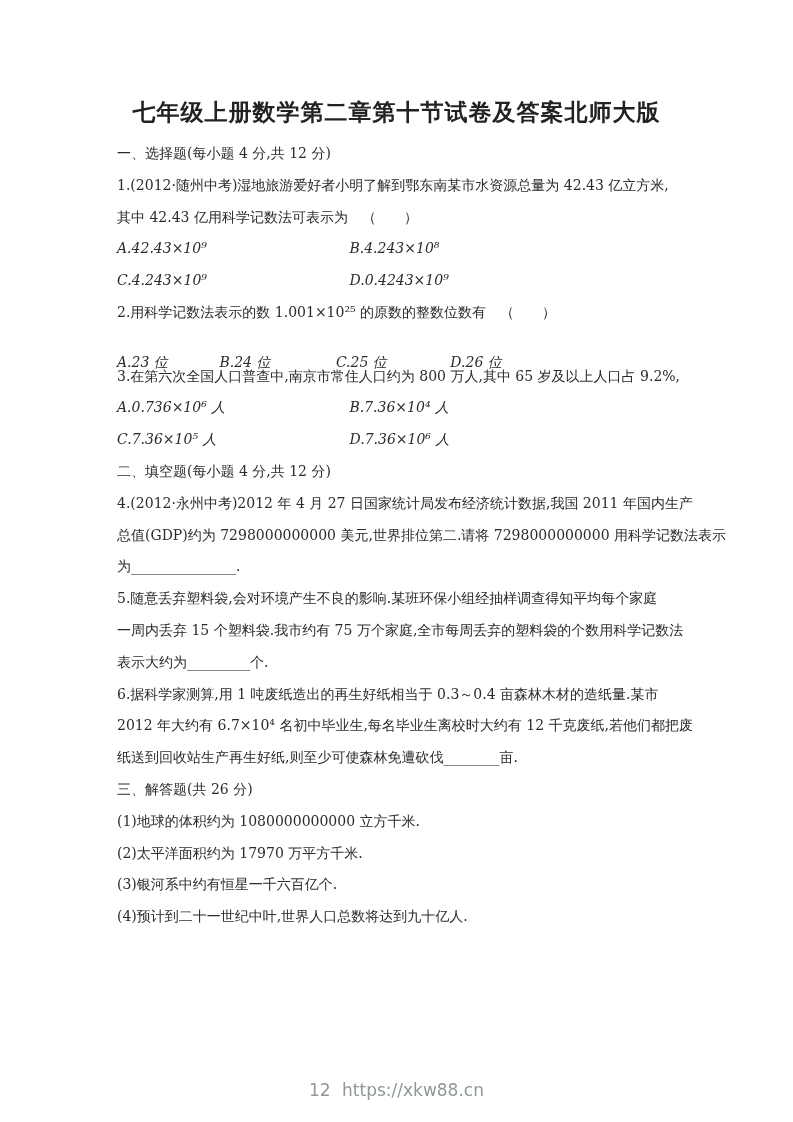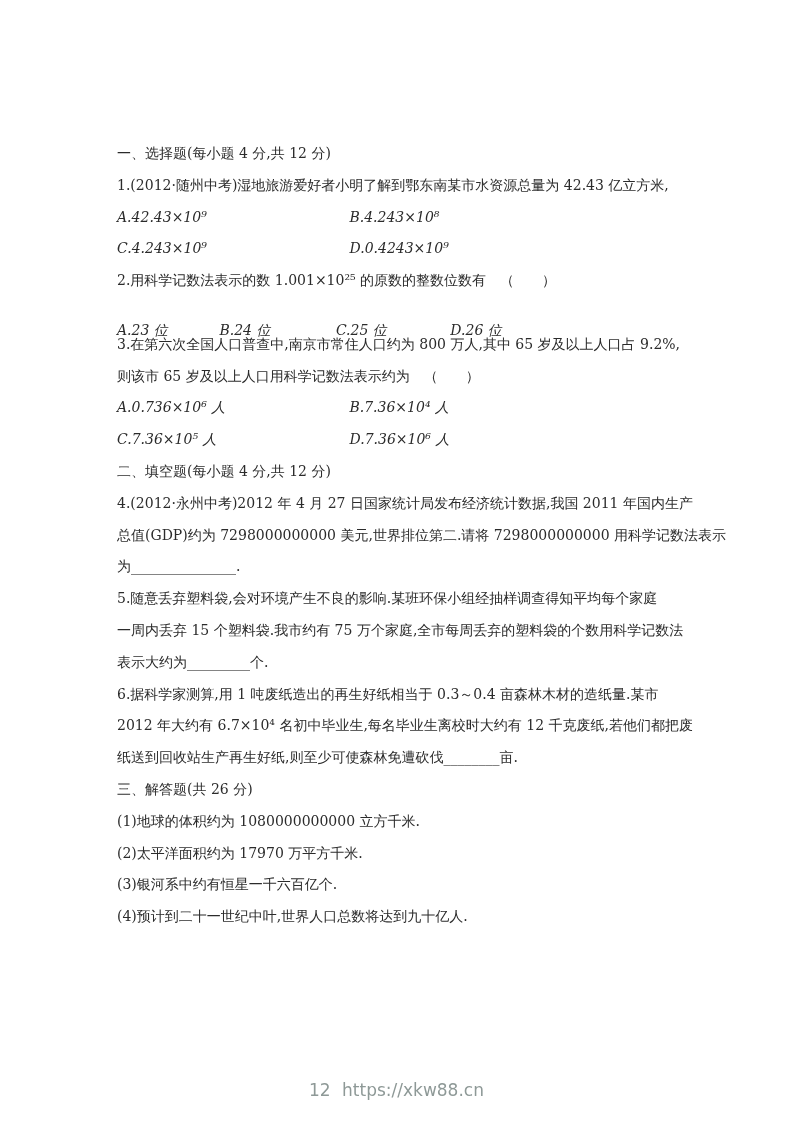--- a/index.html
+++ b/index.html
@@ -45,45 +45,46 @@
     font-size:17px;
     color:#8e9997;
   }
   .footer span{margin:0 3px;}
 </style>
 </head>
 <body>
 
 <div class="page">
 
+  <h1 class="title">七年级上册数学第二章第十节试卷及答案北师大版</h1>
 
   <div class="content">
 
     <div class="line">一、选择题(每小题 4 分,共 12 分)</div>
 
     <div class="line">1.(2012·随州中考)湿地旅游爱好者小明了解到鄂东南某市水资源总量为 42.43 亿立方米,</div>
+    <div class="line">其中 42.43 亿用科学记数法可表示为　（　　）</div>
     <div class="line">
       <span class="opt w228">A.42.43×10⁹</span>
       <span class="opt">B.4.243×10⁸</span>
     </div>
     <div class="line">
       <span class="opt w228">C.4.243×10⁹</span>
       <span class="opt">D.0.4243×10⁹</span>
     </div>
 
     <div class="line">2.用科学记数法表示的数 1.001×10²⁵ 的原数的整数位数有　（　　）</div>
     <div class="line">
       <span class="opt w98">A.23 位</span>
       <span class="opt w112">B.24 位</span>
       <span class="opt w110">C.25 位</span>
       <span class="opt">D.26 位</span>
     </div>
 
     <div class="line">3.在第六次全国人口普查中,南京市常住人口约为 800 万人,其中 65 岁及以上人口占 9.2%,</div>
-    <div class="line">则该市 65 岁及以上人口用科学记数法表示约为　（　　）</div>
     <div class="line">
       <span class="opt w228">A.0.736×10⁶ 人</span>
       <span class="opt">B.7.36×10⁴ 人</span>
     </div>
     <div class="line">
       <span class="opt w228">C.7.36×10⁵ 人</span>
       <span class="opt">D.7.36×10⁶ 人</span>
     </div>
 
     <div class="line">二、填空题(每小题 4 分,共 12 分)</div>

